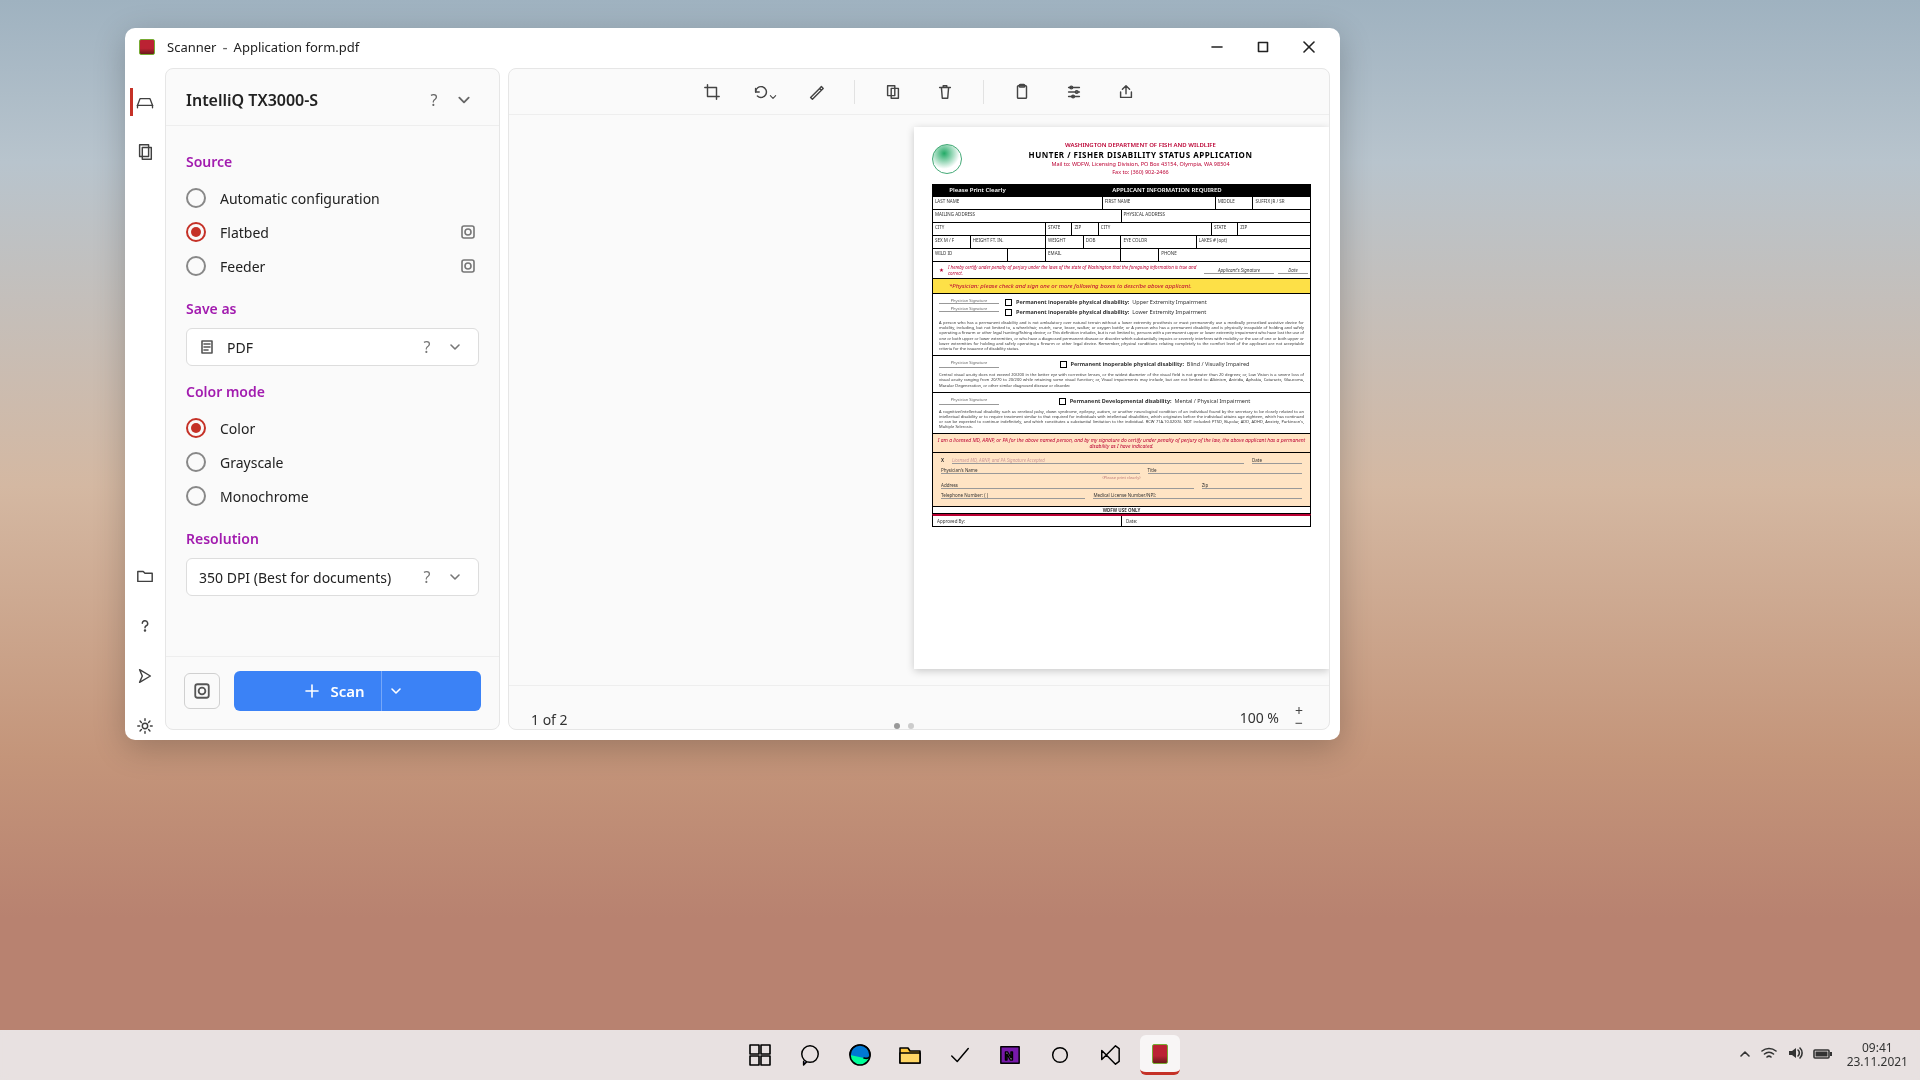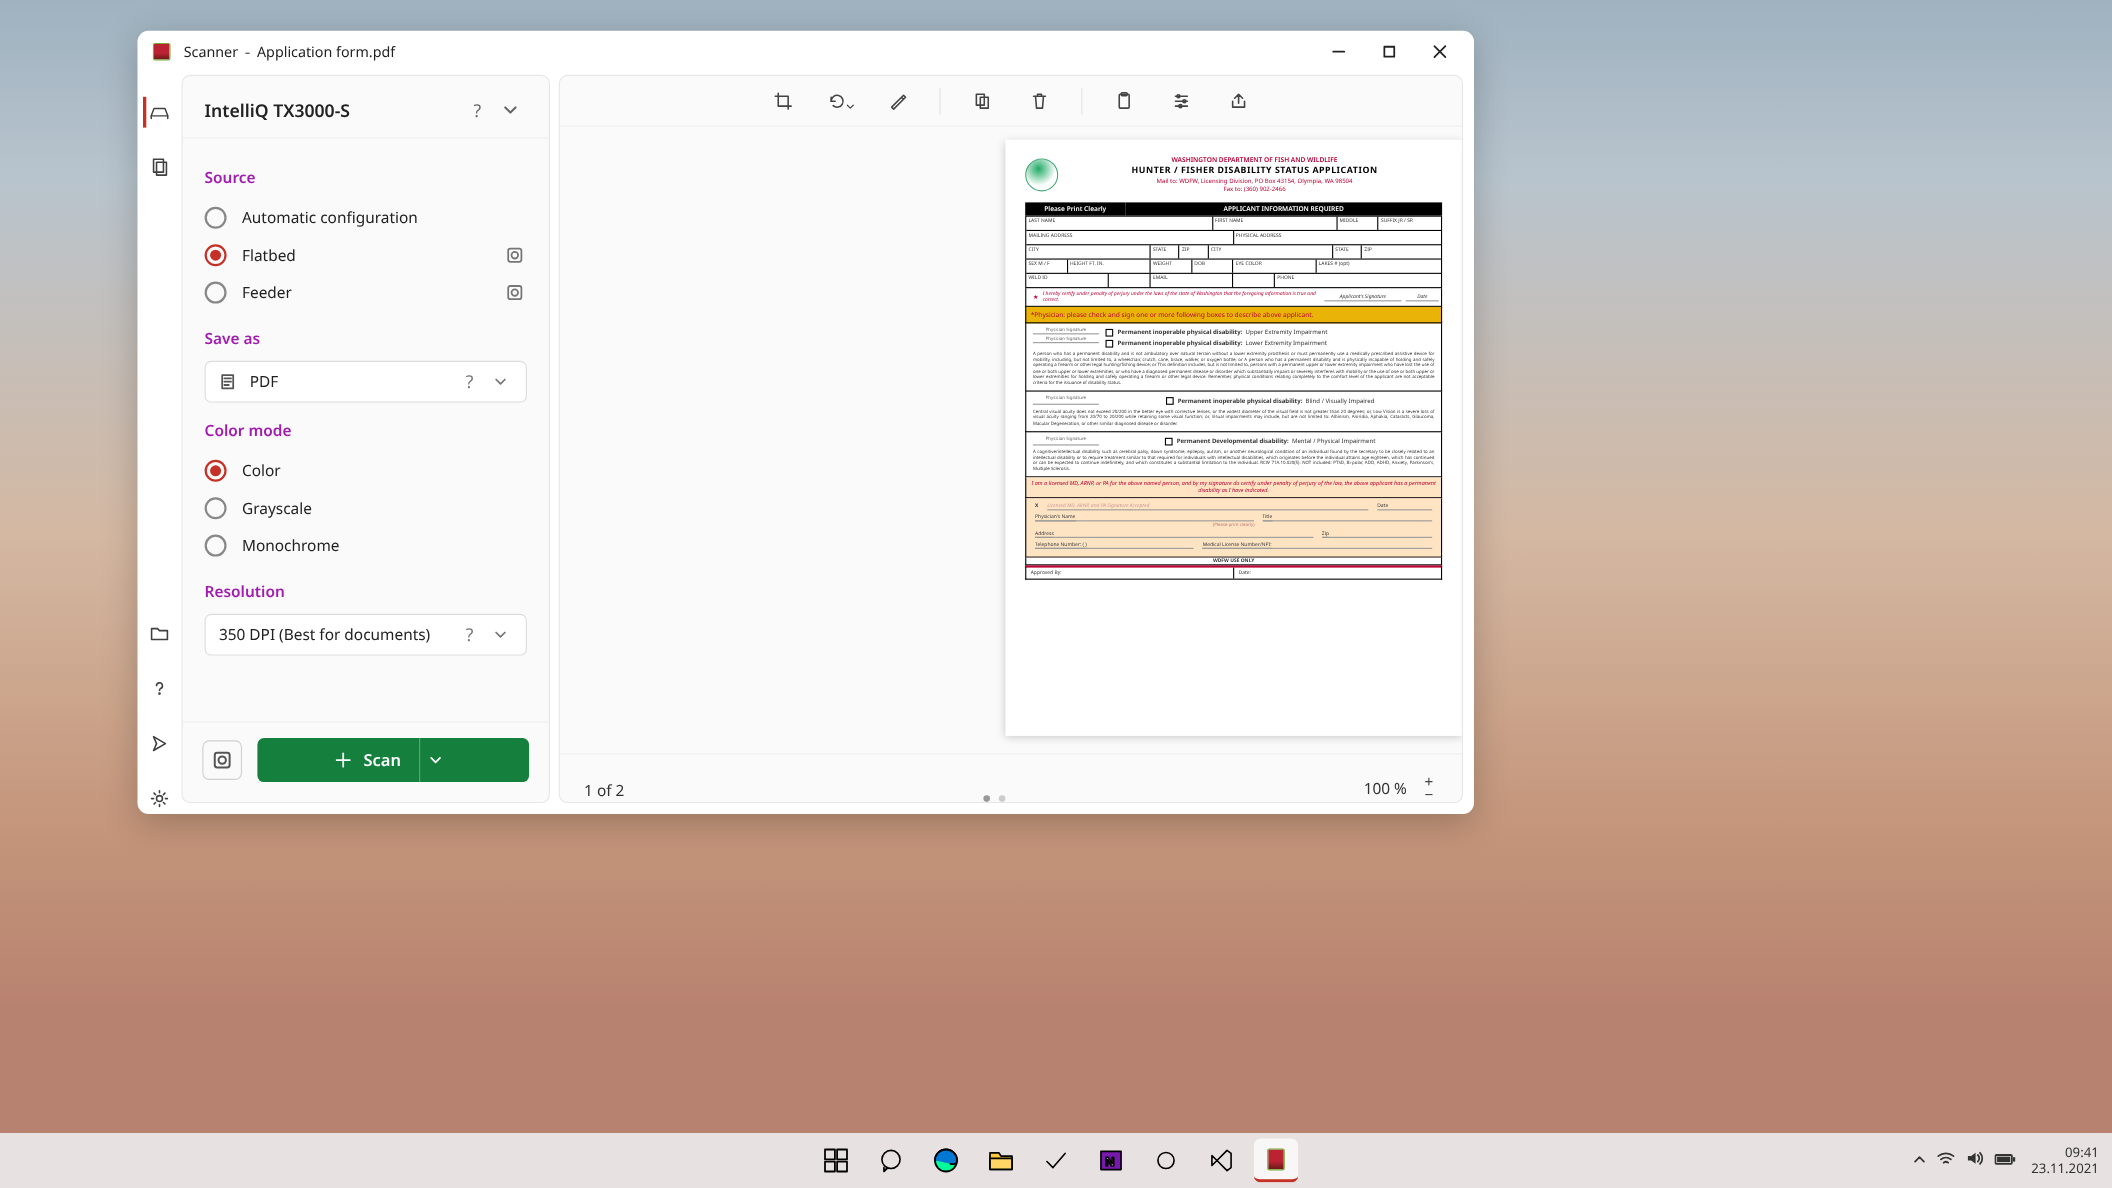--- a/index.html
+++ b/index.html
@@ -83,21 +83,21 @@
 .combo .combo-help, .combo .combo-chev { width: 22px; height: 22px; display:flex; align-items:center; justify-content:center; color:#777; margin-left: 6px; }
 
 .scan-panel-footer {
   margin-top: auto;
   border-top: 1px solid #eee;
   padding: 14px 18px 18px 18px;
   display: flex; align-items: center; gap: 14px;
 }
 .preview-square { width: 36px; height: 36px; border: 1px solid #d0d0d0; border-radius: 6px; display:flex; align-items:center; justify-content:center; color:#555; }
 .scan-btn {
-  flex: 1; height: 40px; background: #15803d; color: #fff; border-radius: 6px;
+  flex: 1; height: 40px; background: #3b82f6; color: #fff; border-radius: 6px;
   display: flex; align-items: center; justify-content: center; gap: 10px; font-size: 15px; font-weight: 600;
 }
 .scan-chev { width: 30px; display:flex; align-items:center; justify-content:center; border-left: 1px solid rgba(255,255,255,.3); height: 100%; margin-left: 6px; }
 
 .preview-panel {
   flex: 1;
   background: #fafafa;
   border-radius: 8px;
   border: 1px solid #e6e6e6;
   margin: 2px 10px 10px 0;
@@ -129,21 +129,21 @@
 .form-row { display: flex; border-top: 1px solid #000; }
 .form-row:first-child { border-top: none; }
 .cell { border-right: 1px solid #000; padding: 1px 2px; font-size: 4.5px; flex: 1; height: 12px; }
 .cell:last-child { border-right: none; }
 .cell.small { flex: 0 0 10%; }
 .cell.mid { flex: 0 0 20%; }
 .cell.tiny { flex: 0 0 7%; }
 .cert-row { display: flex; align-items: center; border: 1px solid #000; border-top: none; padding: 2px; }
 .star { color: #b03; margin: 0 4px; }
 .cert-text { font-style: italic; font-size: 4.5px; }
-.phys-bar { background: #eab308; color: #b03; font-size: 6px; padding: 3px 4px; border: 1px solid #000; border-top: none; }
+.phys-bar { background: #fde047; color: #b03; font-size: 6px; padding: 3px 16px; border: 1px solid #000; border-top: none; font-style: italic; }
 .section { border: 1px solid #000; border-top: none; padding: 4px 6px; }
 .chk-line { display: flex; align-items: flex-start; gap: 4px; margin-bottom: 2px; }
 .chk { width: 7px; height: 7px; border: 1px solid #000; flex-shrink: 0; margin-top: 1px; }
 .chk-line b { font-weight: 700; }
 .sig-label { font-size: 4px; color: #666; text-align: center; width: 60px; border-bottom: 1px solid #999; margin-bottom: 2px; }
 .fine { font-size: 4px; line-height: 1.3; text-align: justify; margin-top: 2px; }
 .license-bar { background: #ffe4c4; color: #b03; font-style: italic; font-size: 5px; text-align: center; padding: 3px; border: 1px solid #000; border-top: none; }
 .sign-block { background: #ffe4c4; border: 1px solid #000; border-top: none; padding: 4px 8px; }
 .sign-line { display: flex; gap: 8px; font-size: 4.5px; margin-bottom: 3px; }
 .sign-line span { border-bottom: .5px solid #999; flex: 1; }
@@ -171,21 +171,21 @@
   display: flex; align-items: center; justify-content: center;
 }
 .taskbar-center { display: flex; gap: 10px; }
 .taskbar-app {
   width: 40px; height: 40px; border-radius: 6px;
   display: flex; align-items: center; justify-content: center; font-size: 22px;
 }
 .taskbar-app.active { background: rgba(255,255,255,.7); border-bottom: 3px solid #c53127; }
 .tray { position: absolute; right: 12px; display: flex; align-items: center; gap: 14px; color: #333; font-size: 12px; }
 .tray-icons { display:flex; gap: 10px; align-items:center; }
-.tray-time { text-align: right; line-height: 1.2; }
+.tray-time { text-align: center; line-height: 1.2; }
 svg { stroke: currentColor; stroke-width: 1.6; fill: none; stroke-linecap: round; stroke-linejoin: round; }
 </style>
 </head>
 <body>
 
 <div class="window">
   <div class="titlebar">
     <div class="app-icon"></div>
     <span class="title-app">Scanner</span>
     <span class="title-sep">-</span>

